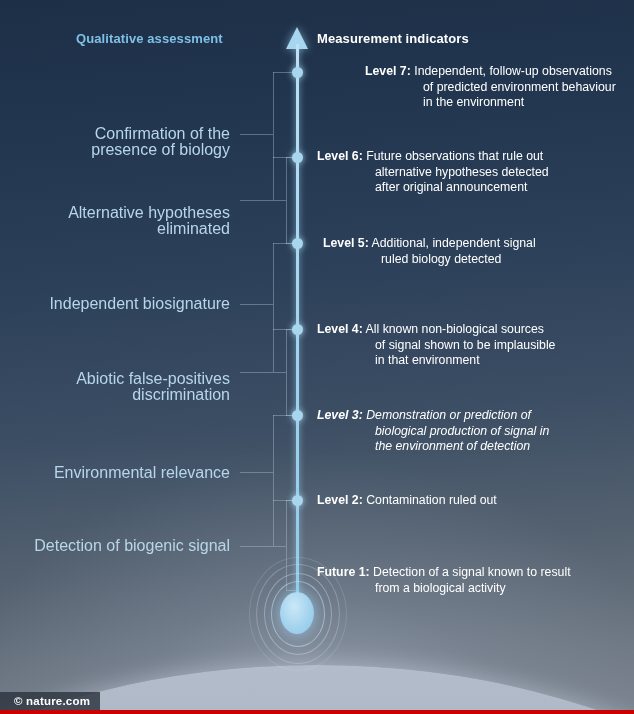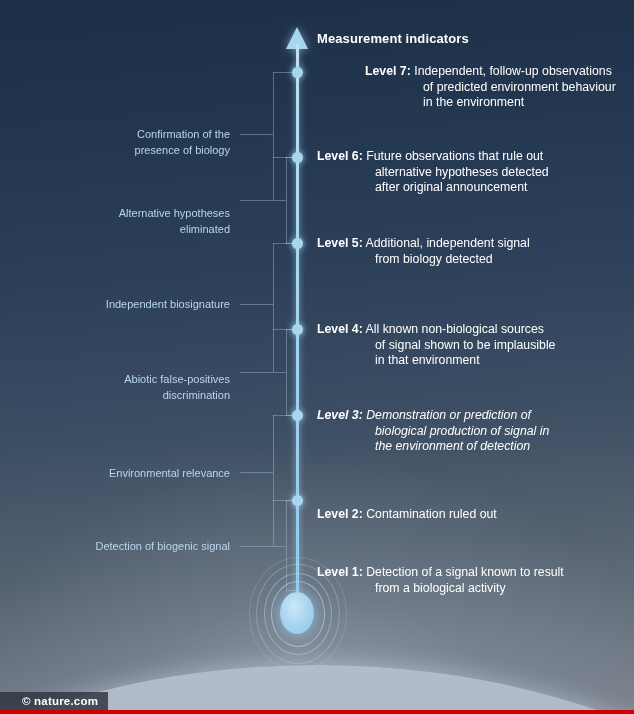--- a/index.html
+++ b/index.html
@@ -135,21 +135,21 @@
     display: block;
     padding-left: 58px;
   }
 
   
   .qlabel {
     position: absolute;
     right: 404px;          
     text-align: right;
     color: #b8d6ea;
-    font-size: 11px;
+    font-size: 16px;
     line-height: 16px;
     white-space: pre-line;
   }
 
   
   .conn {
     position: absolute;
     background: rgba(175,200,220,0.40);
   }
   .conn.h { height: 1px; }
@@ -157,40 +157,41 @@
 
   
   .credit {
     position: absolute;
     left: 0;
     bottom: 4px;
     background: rgba(44,52,62,0.82);
     color: #ffffff;
     font-size: 11.5px;
     font-weight: bold;
-    padding: 3px 10px 3px 22px;
+    padding: 3px 10px 3px 14px;
     letter-spacing: 0.2px;
   }
   .redbar {
     position: absolute;
     left: 0;
     bottom: 0;
     width: 100%;
     height: 4px;
     background: #cc0000;
   }
 </style>
 </head>
 <body>
 
 <div id="infographic">
 
   <div class="haze"></div>
   <div class="planet"></div>
 
+  <div class="hdr hdr-left">Qualitative assessment</div>
   <div class="hdr hdr-right">Measurement indicators</div>
 
   <div class="axis-arrow"></div>
   <div class="axis-line"></div>
 
   <div class="conn v" style="left:273px; top:72px;  height:86px;"></div>
   <div class="conn h" style="left:273px; top:72px;  width:24px;"></div>
   <div class="conn h" style="left:273px; top:157px; width:24px;"></div>
   <div class="conn h" style="left:240px; top:134px; width:33px;"></div>
 
@@ -254,47 +255,47 @@
     <span class="lv-cont">in the environment</span>
   </div>
 
   <div class="level" style="top:149px;">
     <span class="lv-label">Level 6:</span>
     <span>Future observations that rule out</span>
     <span class="lv-cont">alternative hypotheses detected</span>
     <span class="lv-cont">after original announcement</span>
   </div>
 
-  <div class="level" style="top:236px;">
+  <div class="level" style="top:236px;margin-left:6px;">
     <span class="lv-label">Level 5:</span>
     <span>Additional, independent signal</span>
-    <span class="lv-cont">from biology detected</span>
+    <span class="lv-cont">ruled biology detected</span>
   </div>
 
   <div class="level" style="top:322px;">
     <span class="lv-label">Level 4:</span>
     <span>All known non-biological sources</span>
     <span class="lv-cont">of signal shown to be implausible</span>
     <span class="lv-cont">in that environment</span>
   </div>
 
   <div class="level" style="top:408px;font-style:italic;">
     <span class="lv-label">Level 3:</span>
     <span>Demonstration or prediction of</span>
     <span class="lv-cont">biological production of signal in</span>
     <span class="lv-cont">the environment of detection</span>
   </div>
 
-  <div class="level" style="top:507px;">
+  <div class="level" style="top:493px;">
     <span class="lv-label">Level 2:</span>
     <span>Contamination ruled out</span>
   </div>
 
   <div class="level" style="top:565px;">
-    <span class="lv-label">Level 1:</span>
+    <span class="lv-label">Future 1:</span>
     <span>Detection of a signal known to result</span>
     <span class="lv-cont">from a biological activity</span>
   </div>
 
   <div class="credit">© nature.com</div>
   <div class="redbar"></div>
 
 </div>
 
 </body></html>

